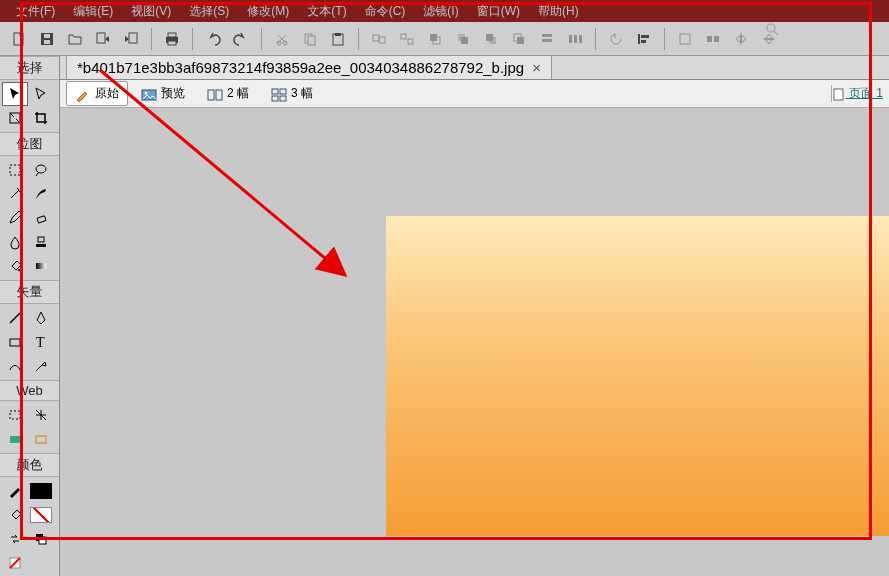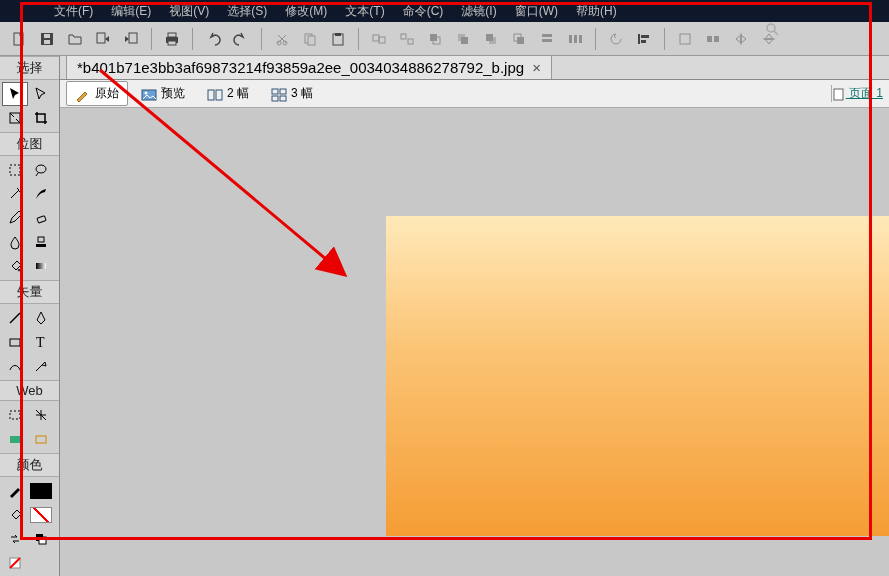--- a/index.html
+++ b/index.html
@@ -1,18 +1,18 @@
 <!DOCTYPE html>
 <html><head>
 <meta charset="utf-8">
 <style>
 * { margin: 0; padding: 0; box-sizing: border-box; }
 body { font-family: "Microsoft YaHei", Arial, sans-serif; font-size: 12px; background: #b5b5b5; width: 889px; height: 576px; overflow: hidden; position: relative; }
 
-.menubar { background: #0f172a; height: 22px; display: flex; align-items: center; padding-left: 54px; color: #c0c0c0; }
+.menubar { background: #7f1d1d; height: 22px; display: flex; align-items: center; padding-left: 16px; color: #c0c0c0; }
 .menubar .menu-item { margin-right: 18px; cursor: default; }
 .menubar .right-controls { margin-left: auto; display: flex; align-items: center; gap: 24px; padding-right: 80px; flex-direction: column; }
 .zoom-select { background: #1a1a1a; border: 1px solid #444; color: #ccc; padding: 1px 4px; width: 75px; font-size: 11px; }
 .menubar svg { display: block; }
 
 .toolbar { background: #cfcfcf; height: 34px; display: flex; align-items: center; padding: 0 8px; gap: 6px; border-bottom: 1px solid #999; }
 .toolbar .sep { width: 1px; height: 22px; background: #999; margin: 0 3px; }
 .toolbar .tbtn { width: 22px; height: 22px; display: flex; align-items: center; justify-content: center; border: 1px solid transparent; }
 .toolbar .tbtn.disabled { opacity: 0.45; }
 .toolbar svg { display: block; }

